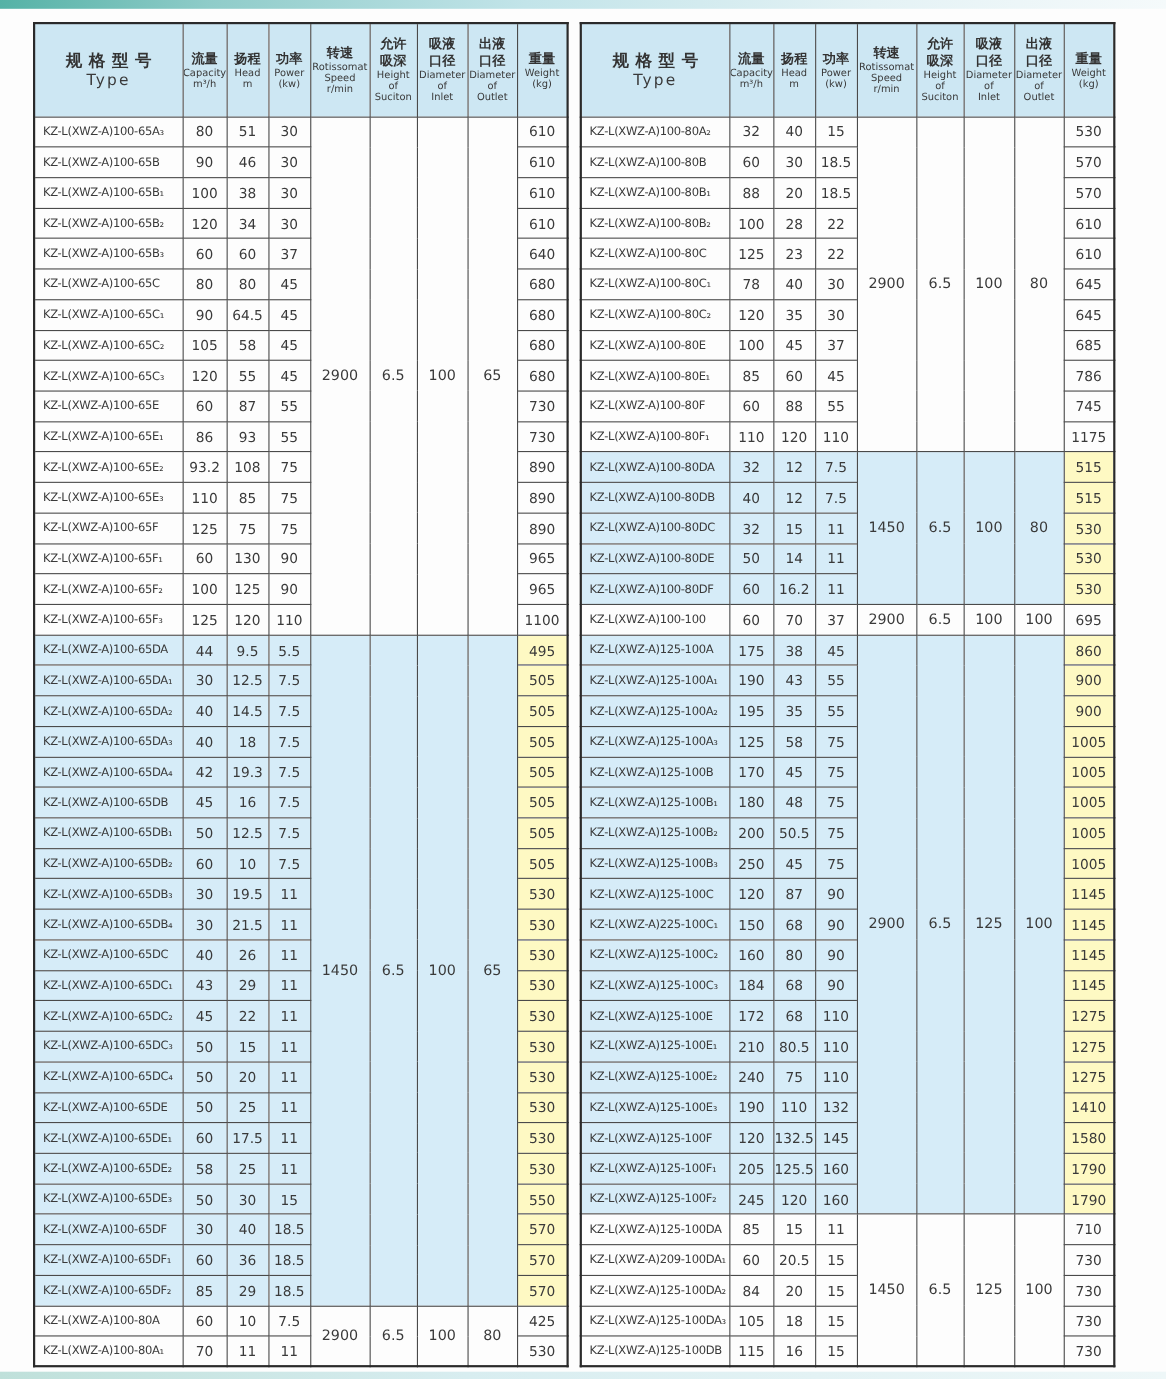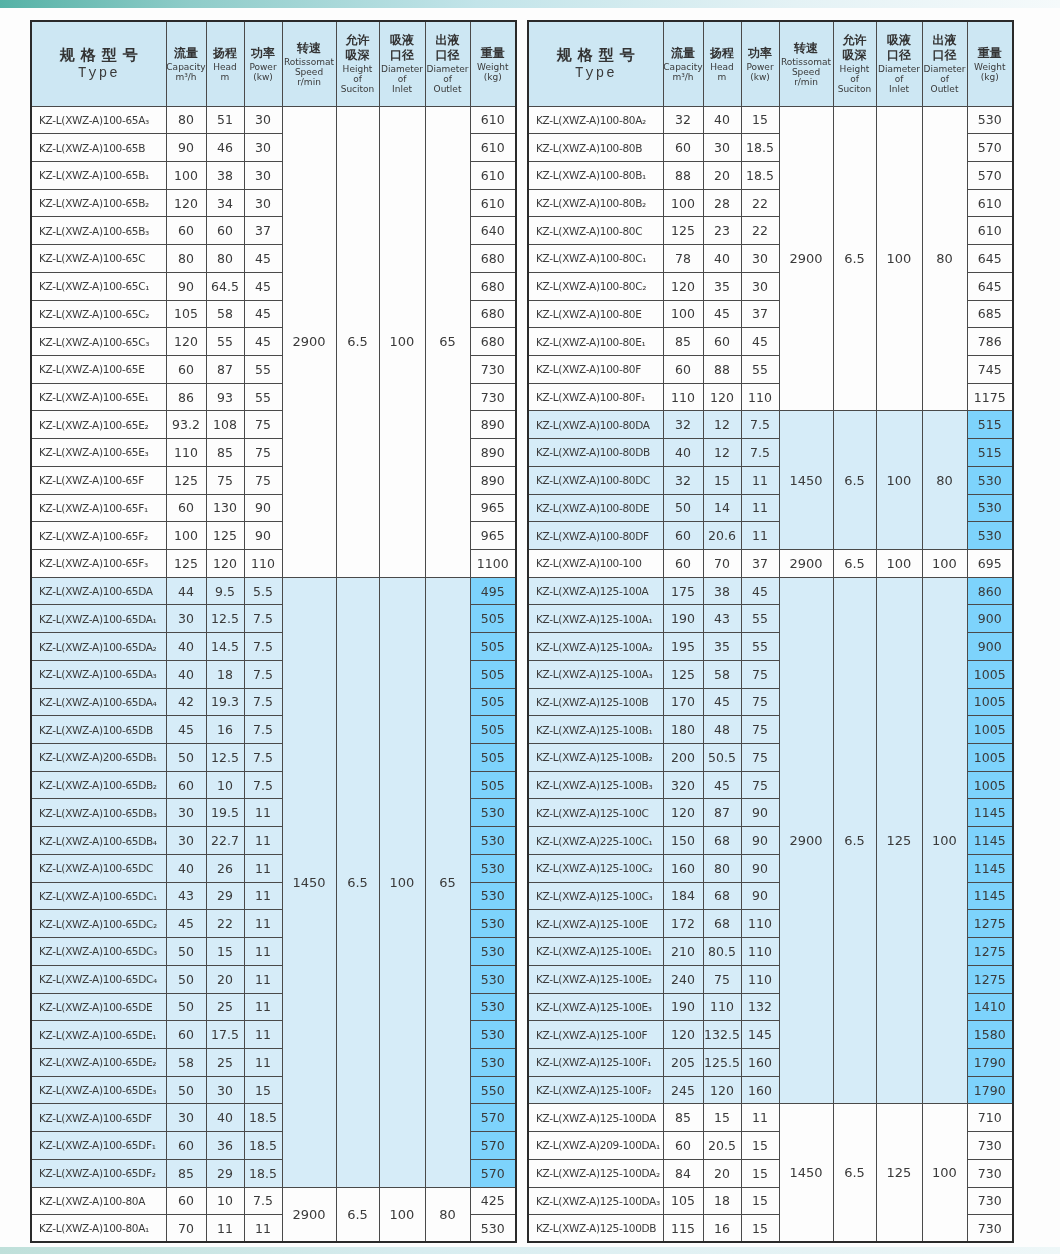--- a/index.html
+++ b/index.html
@@ -39,32 +39,32 @@
   .spec-table thead th { background:#cde7f3; font-weight:normal; }
   .spec-table tr.data-row { height:27.72px; }
   td.type-cell {
     text-align:left; padding-left:7px;
     font-size:10.5px; letter-spacing:-0.3px;
     white-space:nowrap;
   }
   td.num-cell { font-size:12.5px; }
   td.merged-cell { font-size:13px; }
   tr.shaded td { background:#d6ecf8; }
-  tr.shaded td.weight-cell { background:#7dd3fc; }
+  tr.shaded td.weight-cell { background:#fef9c3; }
   tr.plain td { background:#fdfdfd; }
   .hdr-wrap {
     display:flex; flex-direction:column;
     justify-content:center; align-items:center;
     height:100%; line-height:1.2;
   }
   .hdr-zh { font-size:12px; font-weight:700; line-height:1.25; color:#333; }
   .hdr-en { font-size:9px; line-height:1.12; margin-top:1px; }
   th.type-hdr .hdr-wrap { justify-content:space-evenly; }
   th.type-hdr .hdr-zh { font-size:15px; letter-spacing:6px; padding-left:6px;text-align:right; }
-  th.type-hdr .hdr-en { font-size:14px; letter-spacing:2px;font-family:Liberation Mono, monospace; }
+  th.type-hdr .hdr-en { font-size:14px; letter-spacing:2px; }
 </style>
 </head>
 <body>
 
 <div class="top-strip"></div>
 
 <div class="tables-wrap">
   <table class="spec-table" id="table-left">
     <colgroup>
       <col style="width:135px">
@@ -350,21 +350,21 @@
           <td class="num-cell weight-cell">505</td>
         </tr>
         <tr class="data-row shaded">
           <td class="type-cell">KZ-L(XWZ-A)100-65DB</td>
           <td class="num-cell">45</td>
           <td class="num-cell">16</td>
           <td class="num-cell">7.5</td>
           <td class="num-cell weight-cell">505</td>
         </tr>
         <tr class="data-row shaded">
-          <td class="type-cell">KZ-L(XWZ-A)200-65DB₁</td>
+          <td class="type-cell">KZ-L(XWZ-A)100-65DB₁</td>
           <td class="num-cell">50</td>
           <td class="num-cell">12.5</td>
           <td class="num-cell">7.5</td>
           <td class="num-cell weight-cell">505</td>
         </tr>
         <tr class="data-row shaded">
           <td class="type-cell">KZ-L(XWZ-A)100-65DB₂</td>
           <td class="num-cell">60</td>
           <td class="num-cell">10</td>
           <td class="num-cell">7.5</td>
@@ -373,21 +373,21 @@
         <tr class="data-row shaded">
           <td class="type-cell">KZ-L(XWZ-A)100-65DB₃</td>
           <td class="num-cell">30</td>
           <td class="num-cell">19.5</td>
           <td class="num-cell">11</td>
           <td class="num-cell weight-cell">530</td>
         </tr>
         <tr class="data-row shaded">
           <td class="type-cell">KZ-L(XWZ-A)100-65DB₄</td>
           <td class="num-cell">30</td>
-          <td class="num-cell">22.7</td>
+          <td class="num-cell">21.5</td>
           <td class="num-cell">11</td>
           <td class="num-cell weight-cell">530</td>
         </tr>
         <tr class="data-row shaded">
           <td class="type-cell">KZ-L(XWZ-A)100-65DC</td>
           <td class="num-cell">40</td>
           <td class="num-cell">26</td>
           <td class="num-cell">11</td>
           <td class="num-cell weight-cell">530</td>
         </tr>
@@ -720,21 +720,21 @@
         <tr class="data-row shaded">
           <td class="type-cell">KZ-L(XWZ-A)100-80DE</td>
           <td class="num-cell">50</td>
           <td class="num-cell">14</td>
           <td class="num-cell">11</td>
           <td class="num-cell weight-cell">530</td>
         </tr>
         <tr class="data-row shaded">
           <td class="type-cell">KZ-L(XWZ-A)100-80DF</td>
           <td class="num-cell">60</td>
-          <td class="num-cell">20.6</td>
+          <td class="num-cell">16.2</td>
           <td class="num-cell">11</td>
           <td class="num-cell weight-cell">530</td>
         </tr>
         <tr class="data-row plain">
           <td class="type-cell">KZ-L(XWZ-A)100-100</td>
           <td class="num-cell">60</td>
           <td class="num-cell">70</td>
           <td class="num-cell">37</td>
           <td rowspan="1" class="num-cell merged-cell">2900</td>
           <td rowspan="1" class="num-cell merged-cell">6.5</td>
@@ -790,21 +790,21 @@
         </tr>
         <tr class="data-row shaded">
           <td class="type-cell">KZ-L(XWZ-A)125-100B₂</td>
           <td class="num-cell">200</td>
           <td class="num-cell">50.5</td>
           <td class="num-cell">75</td>
           <td class="num-cell weight-cell">1005</td>
         </tr>
         <tr class="data-row shaded">
           <td class="type-cell">KZ-L(XWZ-A)125-100B₃</td>
-          <td class="num-cell">320</td>
+          <td class="num-cell">250</td>
           <td class="num-cell">45</td>
           <td class="num-cell">75</td>
           <td class="num-cell weight-cell">1005</td>
         </tr>
         <tr class="data-row shaded">
           <td class="type-cell">KZ-L(XWZ-A)125-100C</td>
           <td class="num-cell">120</td>
           <td class="num-cell">87</td>
           <td class="num-cell">90</td>
           <td class="num-cell weight-cell">1145</td>

